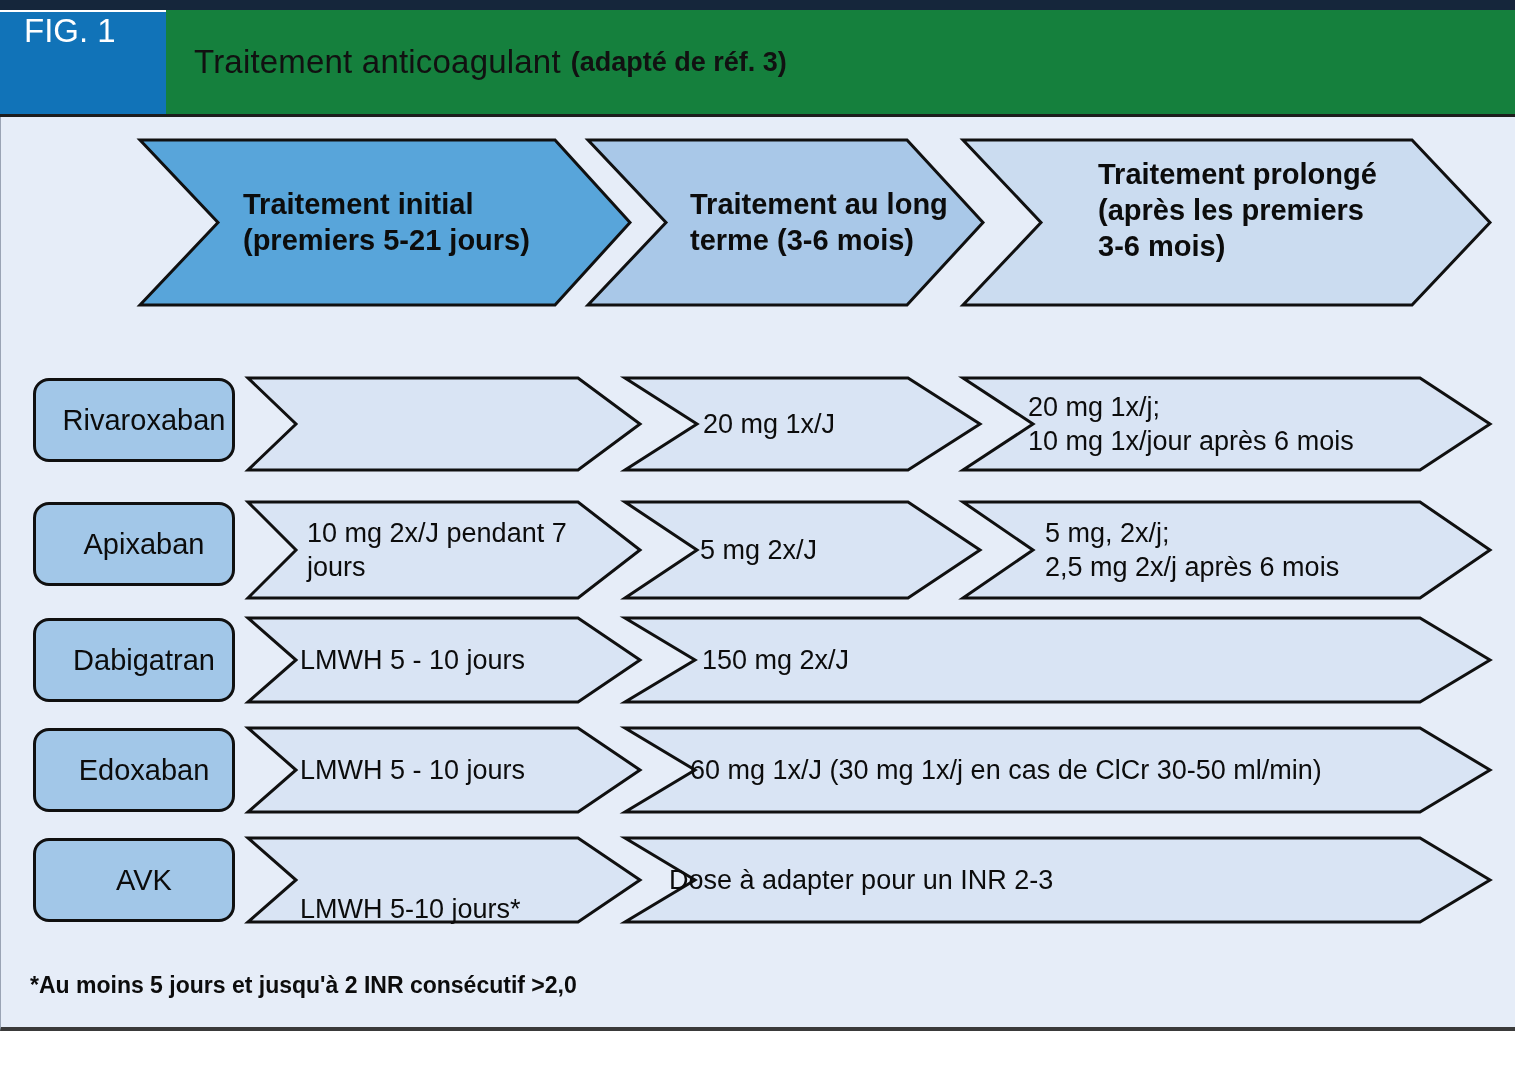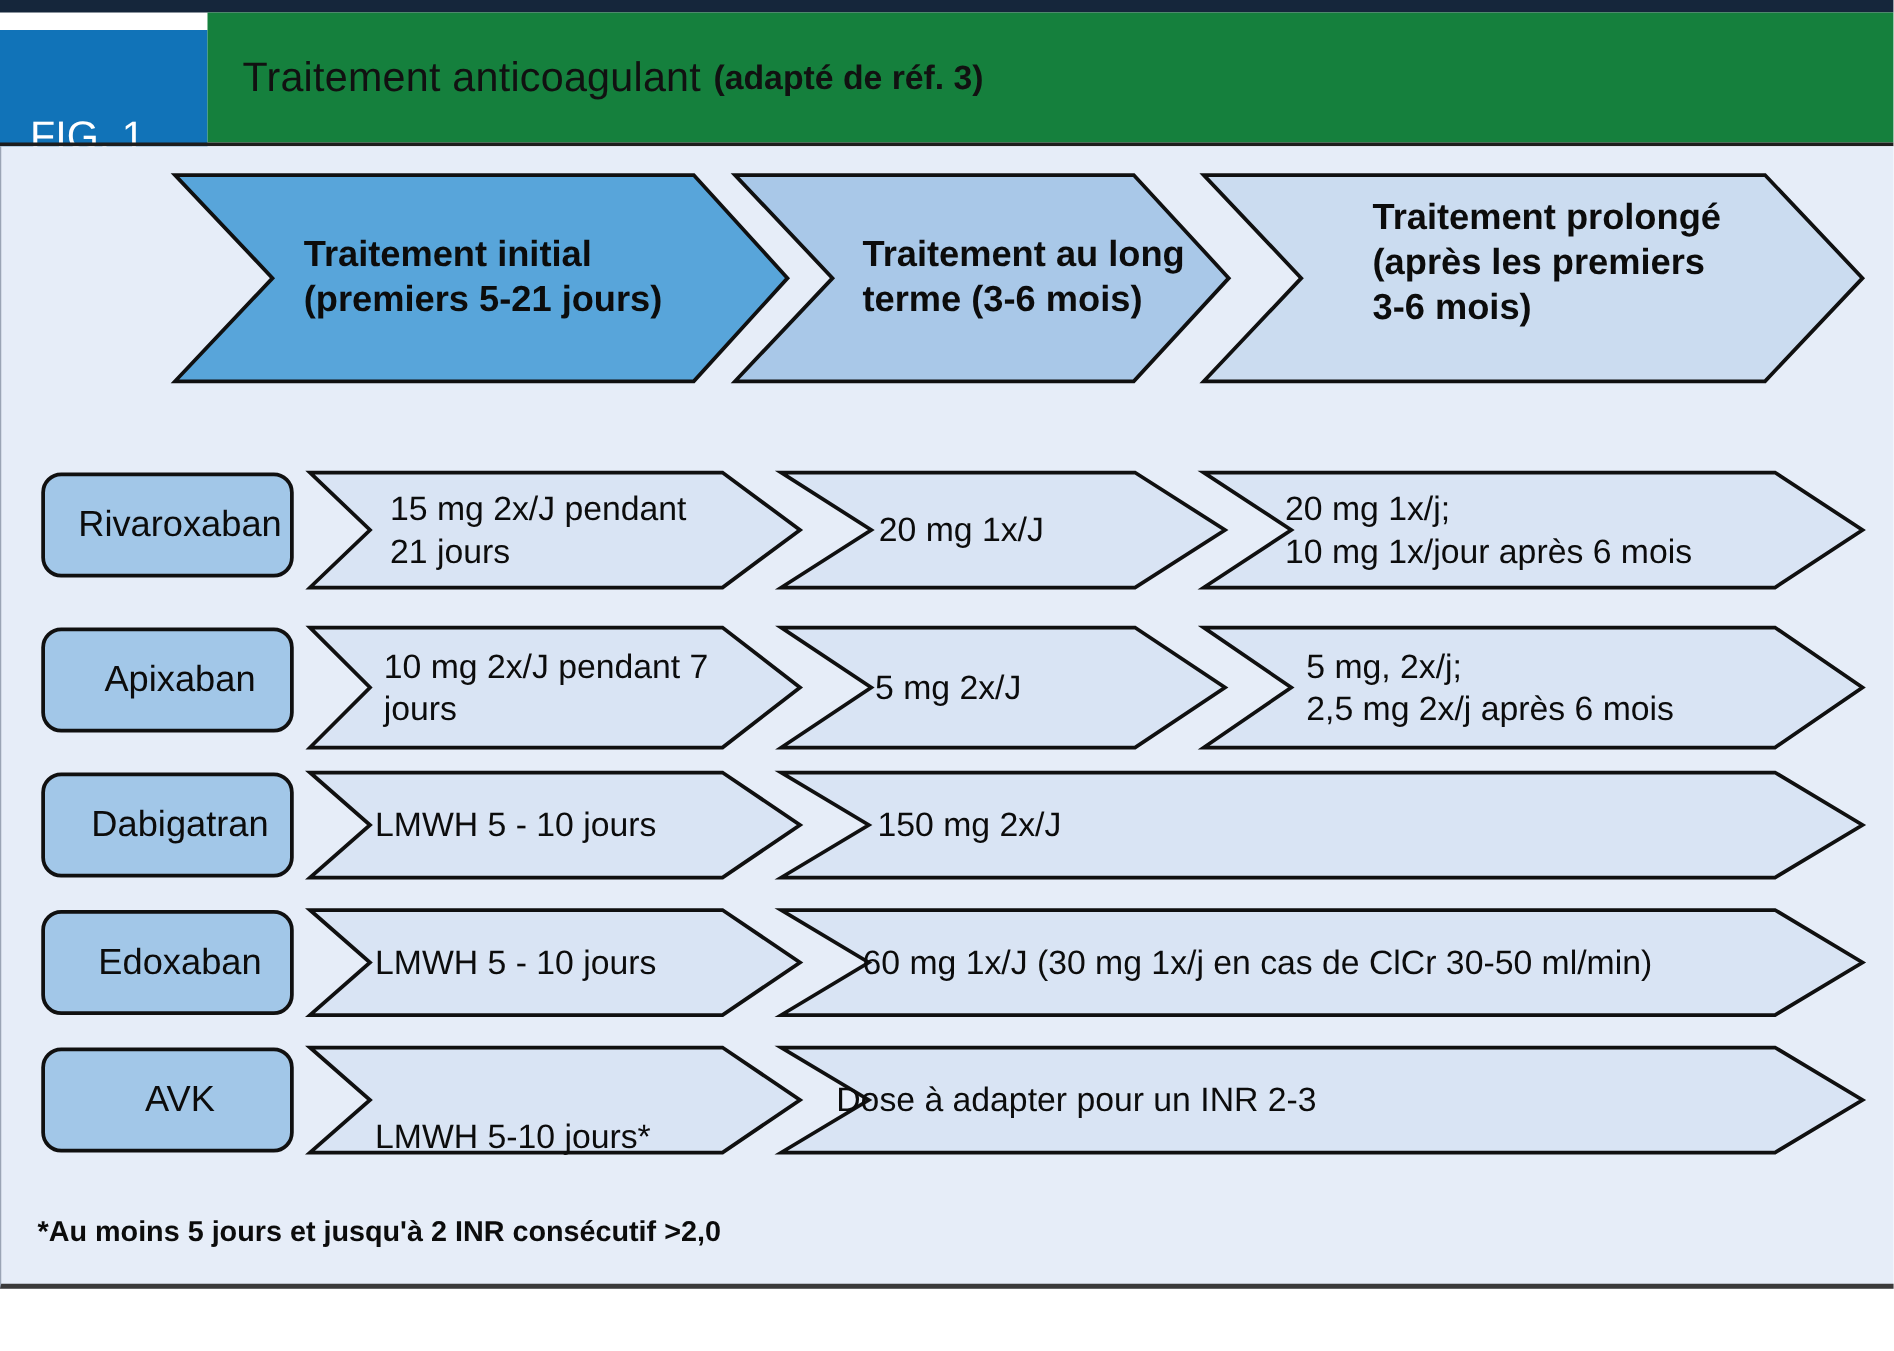--- a/index.html
+++ b/index.html
@@ -2,22 +2,22 @@
 <html><head>
 <meta charset="utf-8">
 <style>
   html,body{margin:0;padding:0;background:#ffffff;}
   .stage{
     position:relative;width:1515px;height:1081px;background:#ffffff;
     font-family:"Liberation Sans",sans-serif;color:#111;overflow:hidden;
   }
   .topbar{position:absolute;left:0;top:0;width:1515px;height:10px;background:#15263B;}
   .figtag{
-    position:absolute;left:0;top:24px;width:166px;height:104px;background:#1173B8;
-    color:#fff;font-size:33px;display:flex;align-items:flex-end;padding-left:24px;box-sizing:border-box;
+    position:absolute;left:0;top:12px;width:166px;height:104px;background:#1173B8;
+    color:#fff;font-size:33px;display:flex;align-items:flex-start;padding-left:24px;box-sizing:border-box;
   }
   .titleband{
     position:absolute;left:166px;top:10px;width:1349px;height:104px;background:#15803d;
     display:flex;align-items:center;padding-left:28px;box-sizing:border-box;
   }
   .title-main{font-size:33px;font-weight:400;letter-spacing:.2px;}
   .title-suffix{font-size:27px;font-weight:700;margin-left:10px;}
   .headrule{position:absolute;left:0;top:114px;width:1515px;height:3px;background:#1d1d1d;}
   .bodyarea{
     position:absolute;left:0;top:117px;width:1515px;height:910px;background:#E6EDF8;
@@ -72,22 +72,20 @@
   <div class="t phase-label" style="left:1098px;top:156px;width:340px">Traitement prolongé
 (après les premiers
 3-6 mois)</div>
 
   <div class="chip" style="left:33px;top:378px">
     <span>Rivaroxaban</span>
   </div>
   <svg class="shape" style="left:246px;top:376px" width="396" height="96">
     <polygon points="2,2 332,2 394,48 332,94 2,94 50,48" stroke="#101010" stroke-width="3" fill="#D9E4F4"></polygon>
   </svg>
-  <div class="t" style="left:312px;top:390px;width:300px">15 mg 2x/J pendant
-21 jours</div>
   <svg class="shape" style="left:623px;top:376px" width="359" height="96">
     <polygon points="2,2 285,2 357,48 285,94 2,94 74,48" stroke="#101010" stroke-width="3" fill="#D9E4F4"></polygon>
   </svg>
   <div class="t" style="left:703px;top:407px;width:260px">20 mg 1x/J</div>
   <svg class="shape" style="left:961px;top:376px" width="531" height="96">
     <polygon points="2,2 459,2 529,48 459,94 2,94 72,48" stroke="#101010" stroke-width="3" fill="#D9E4F4"></polygon>
   </svg>
   <div class="t" style="left:1028px;top:390px;width:400px">20 mg 1x/j;
 10 mg 1x/jour après 6 mois</div>
 

